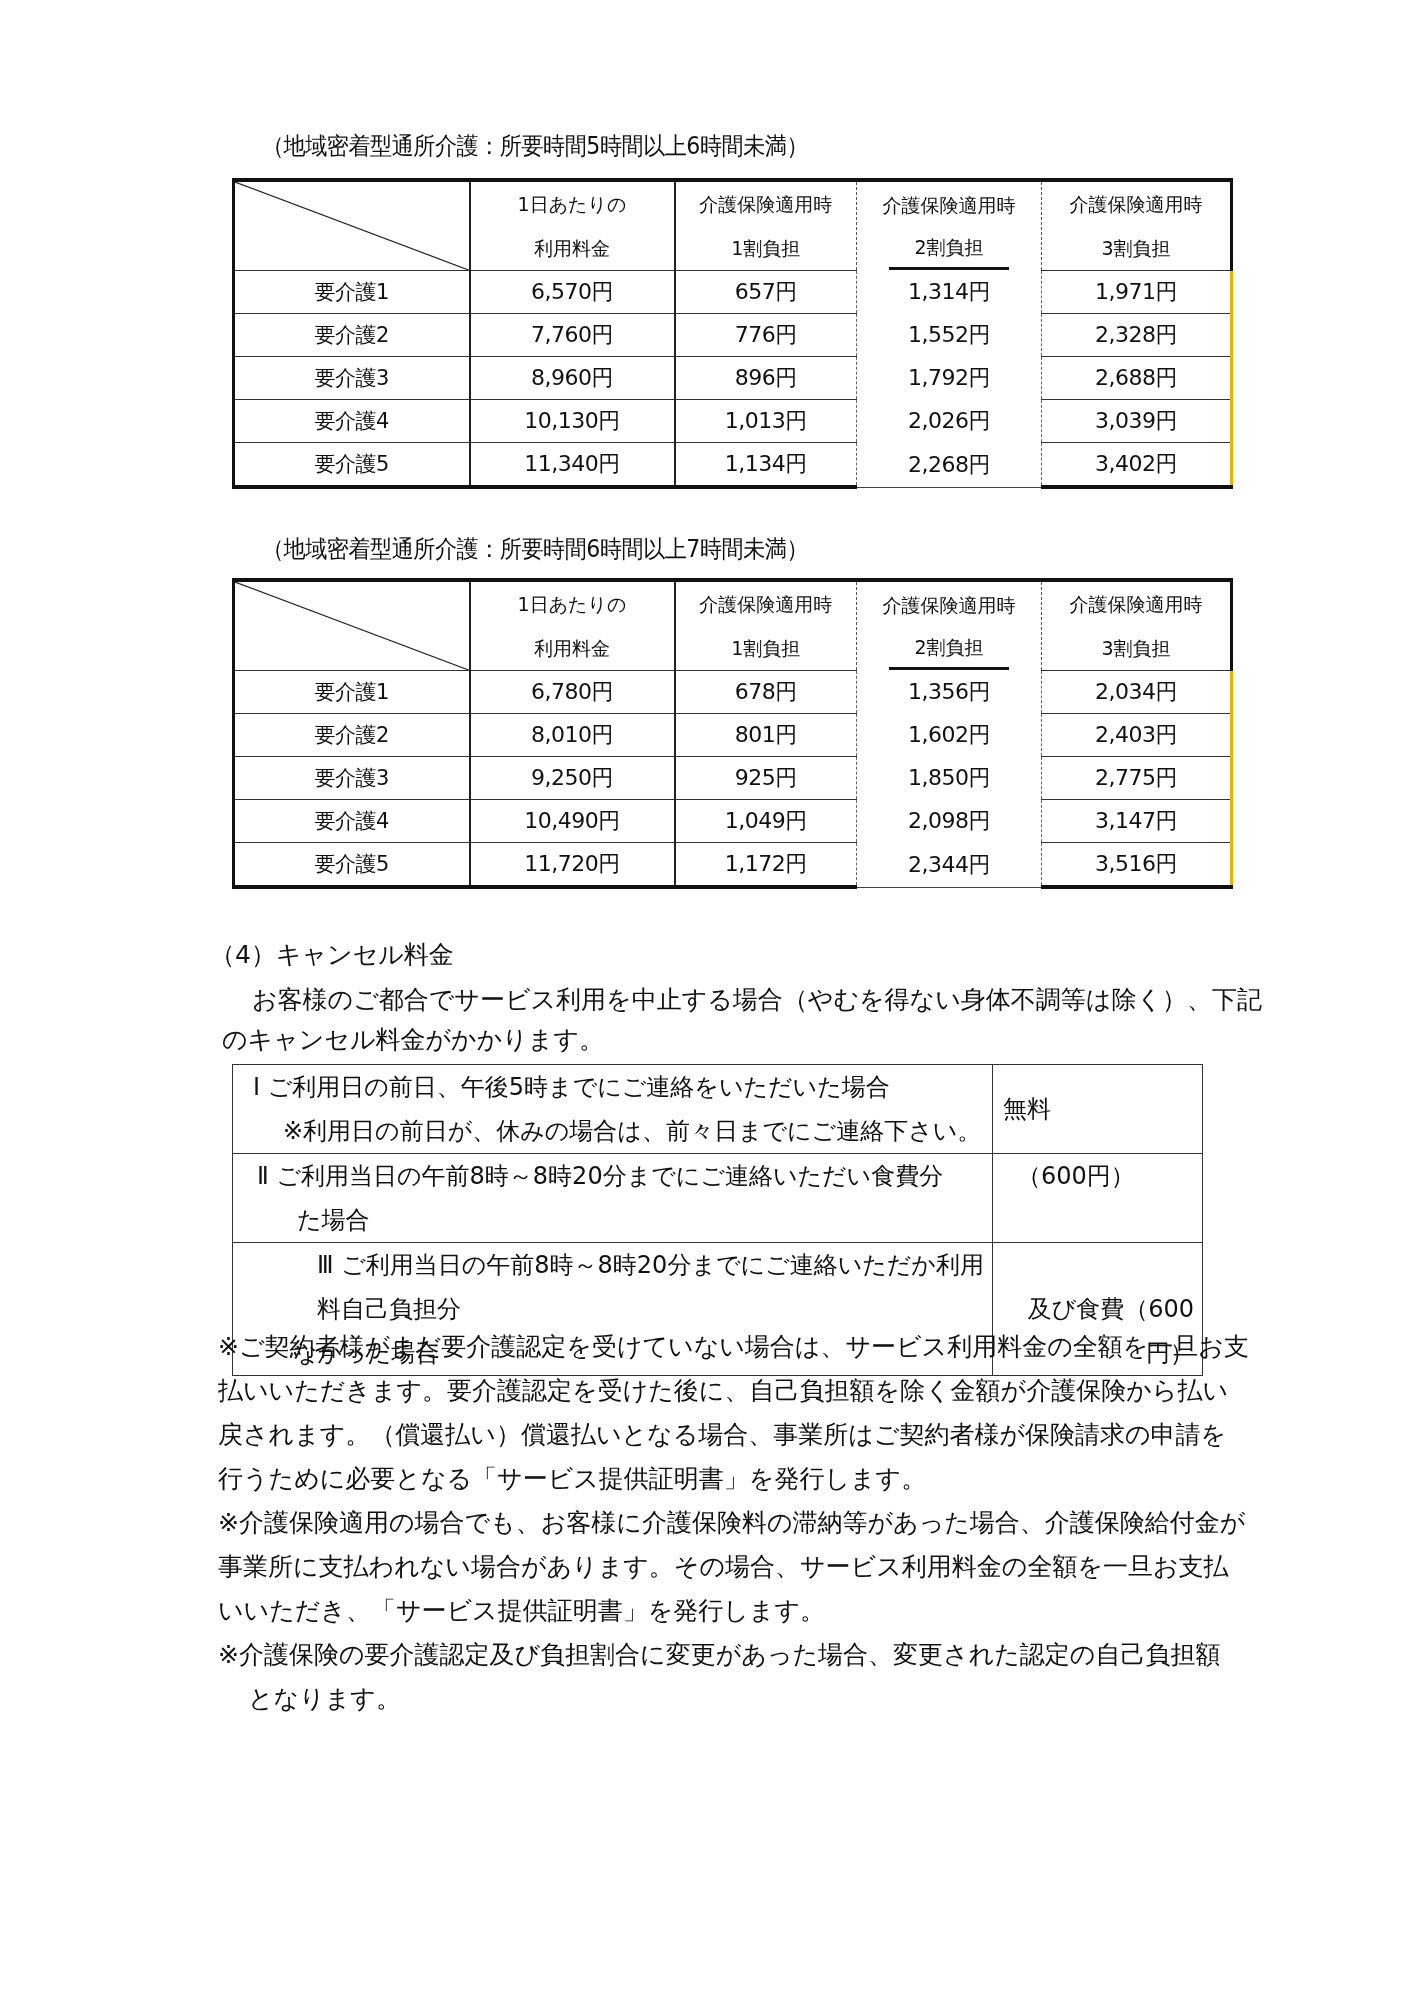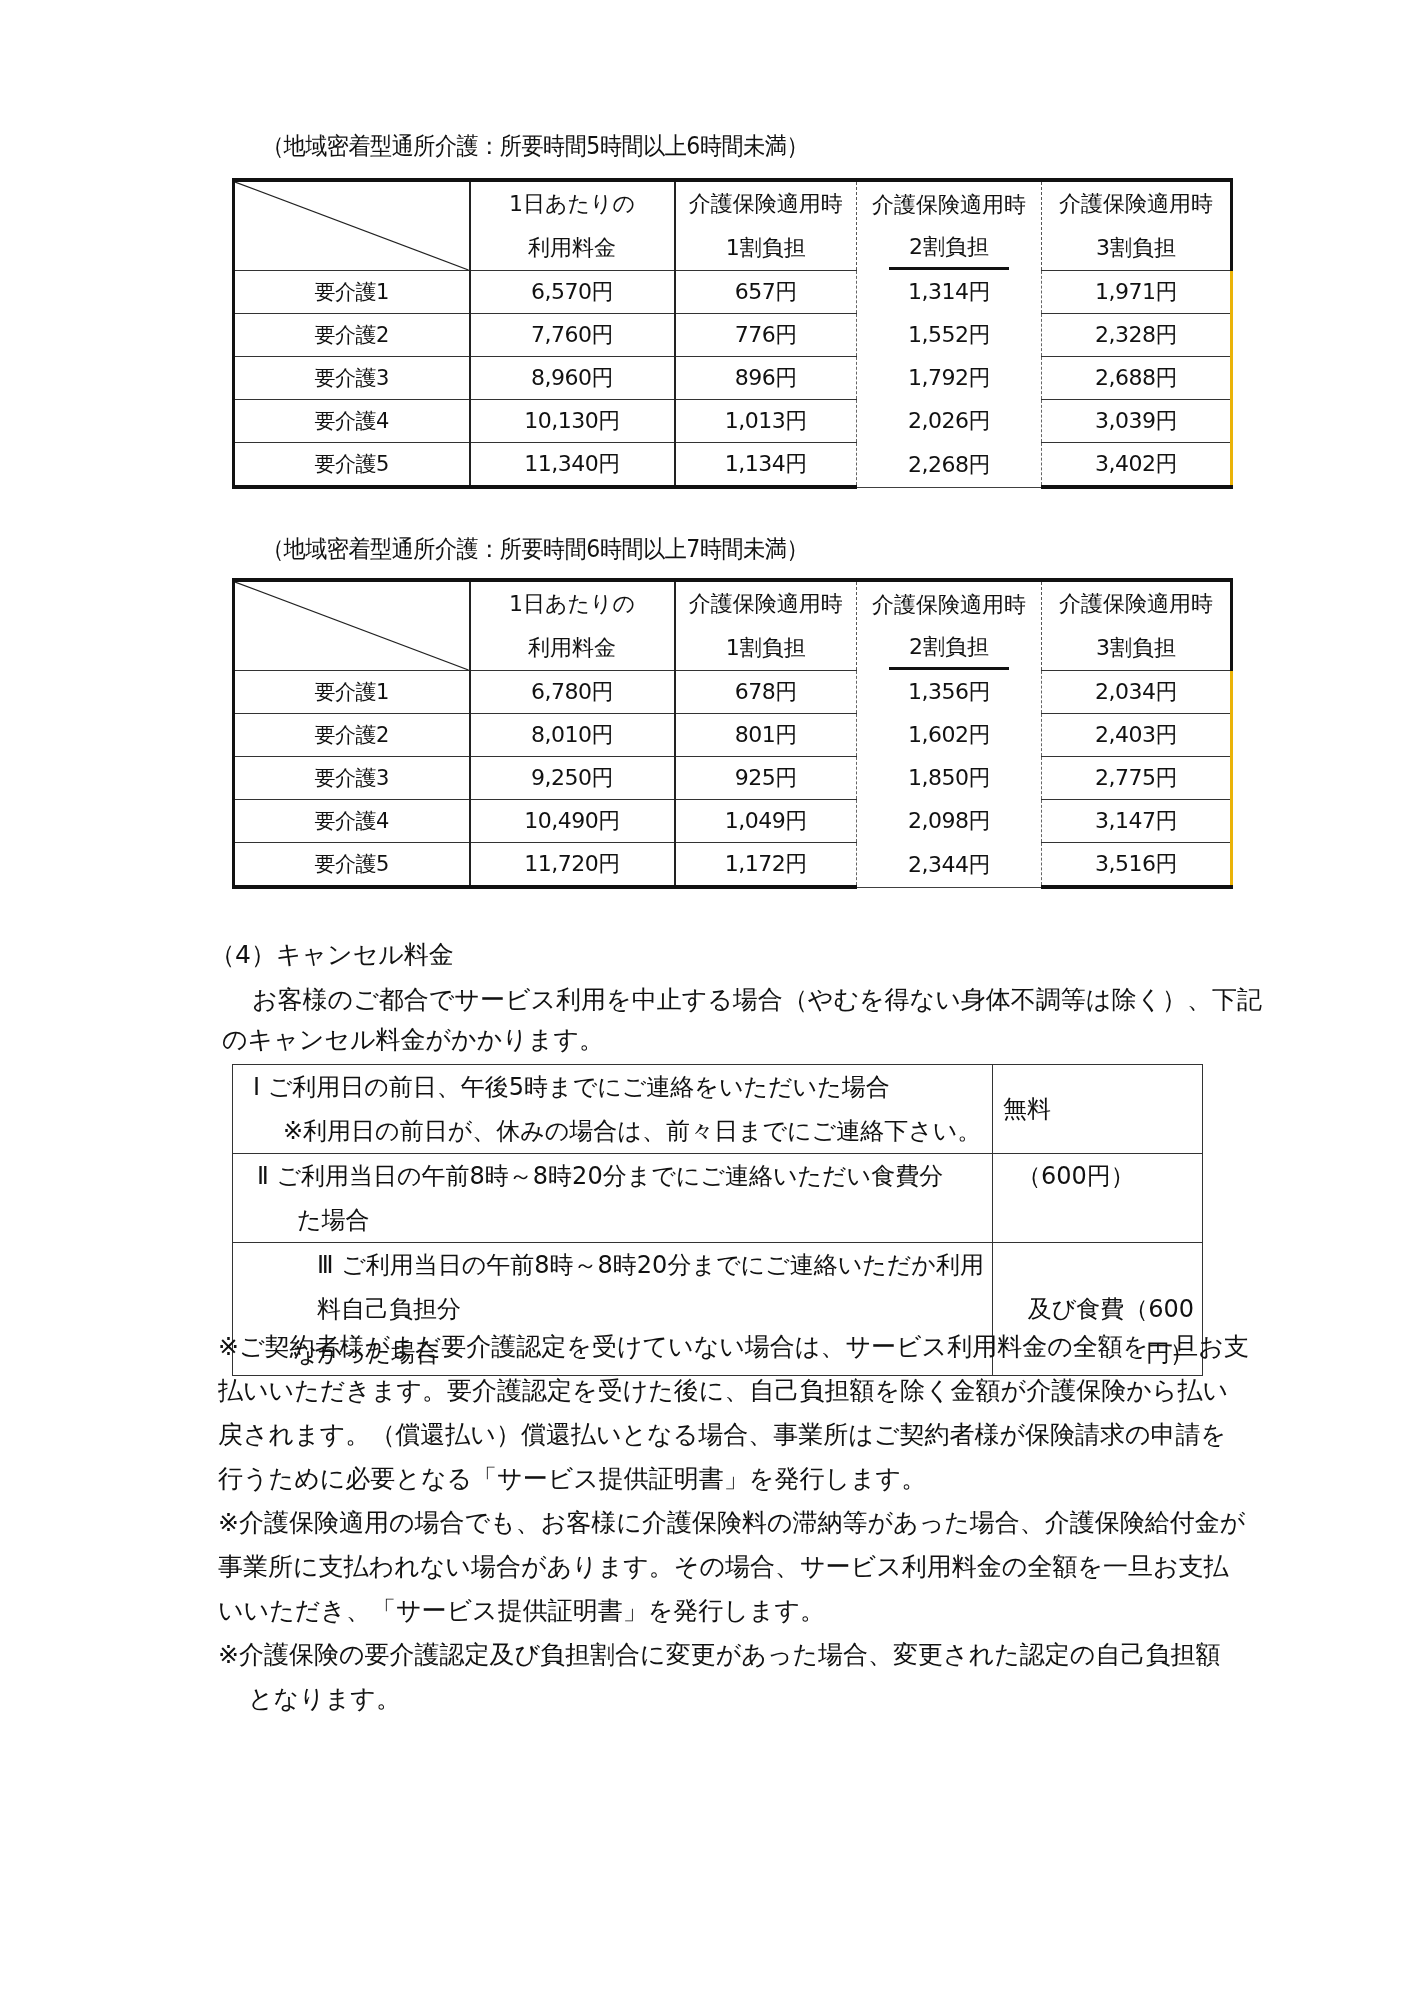--- a/index.html
+++ b/index.html
@@ -27,21 +27,21 @@
     table.fee col.c2 { width: 182px; }
     table.fee col.c3 { width: 185px; }
     table.fee col.c4 { width: 190px; }
 
     table.fee th, table.fee td {
       text-align: center; vertical-align: middle; padding: 0;
       border-left: 2px solid #222; border-right: 2px solid #222;
       border-top: 1.5px solid #333; border-bottom: 1.5px solid #333;
     }
     table.fee thead th {
-      height: 88px; font-weight: normal; font-size: 22px; line-height: 44px;
+      height: 88px; font-weight: normal; font-size: 19px; line-height: 44px;
       border-top: 4px solid #111;
     }
     table.fee thead th.diag {
       background:
         linear-gradient(to top right, transparent calc(50% - 1px), #222 calc(50% - 1px), #222 calc(50% + 1px), transparent calc(50% + 1px));
     }
     table.fee thead th.diag { background: none; position: relative; }
     table.fee thead th.diag svg { position: absolute; inset: 0; width: 100%; height: 100%; }
     table.fee thead th.rate1 { border-right: 1px dashed #555; }
     table.fee thead th.rate2 { border-left: 1px dashed #555; border-right: 1px dashed #555; border-bottom: none; }

